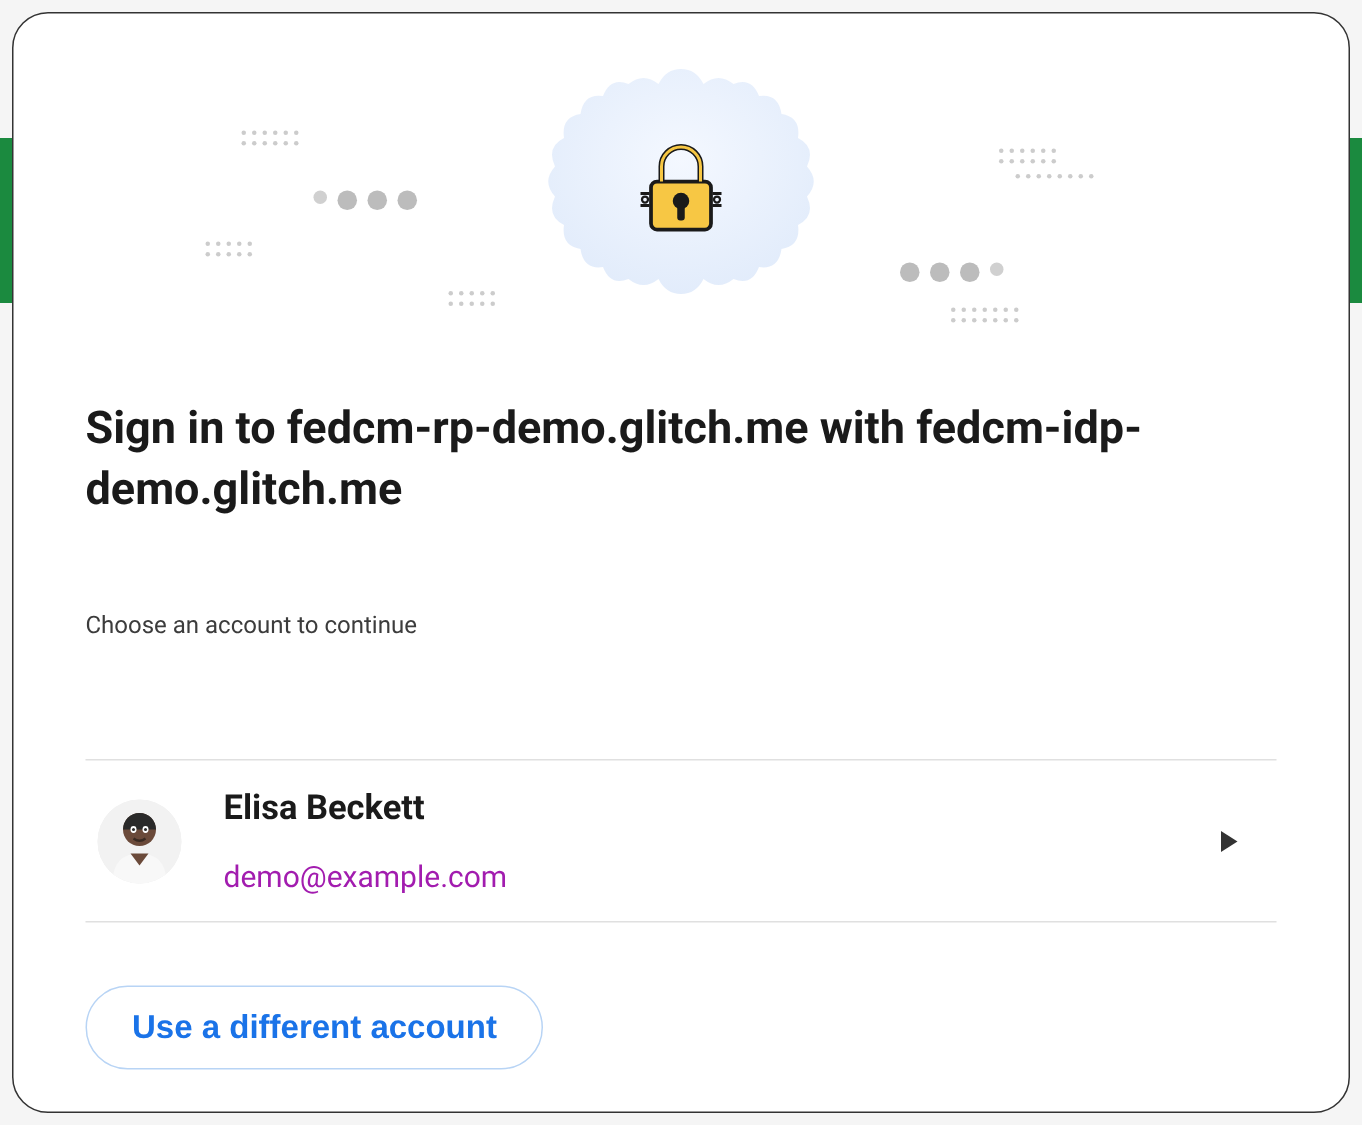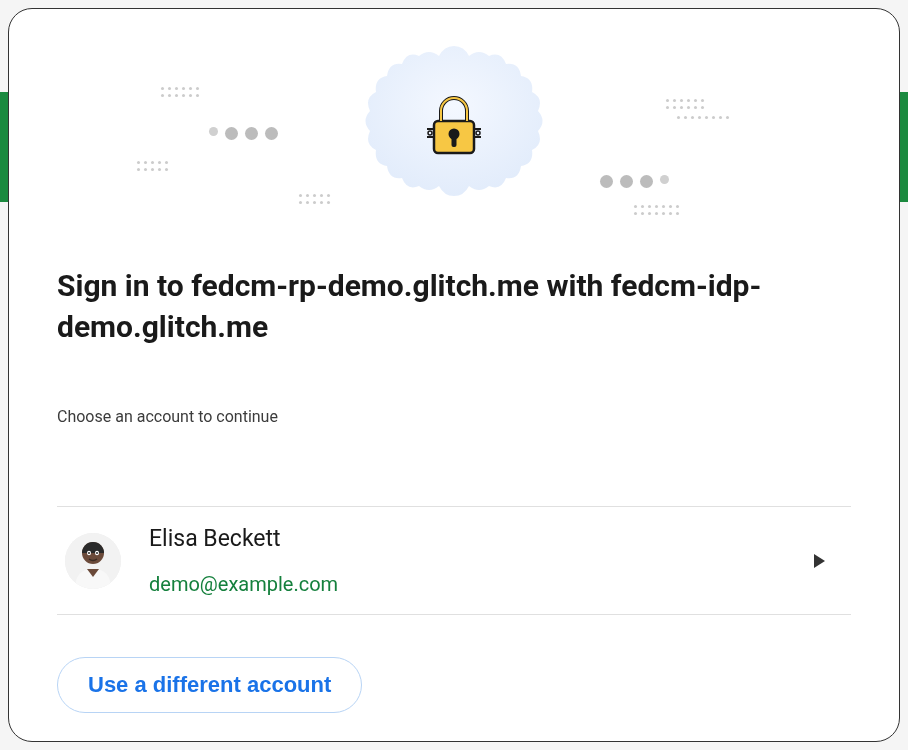--- a/index.html
+++ b/index.html
@@ -140,28 +140,28 @@
       margin-right: 28px;
       background: #eee;
     }
     
     .account-info {
       flex: 1;
     }
     
     .account-name {
       font-size: 23px;
-      font-weight: 400;
+      font-weight: 700;
       color: #1a1a1a;
       margin-bottom: 2px;
     }
     
     .account-email {
       font-size: 20px;
-      color: #15803d;
+      color: #a21caf;
       margin-top: 20px;
     }
     
     .chevron {
       width: 0;
       height: 0;
       border-top: 7px solid transparent;
       border-bottom: 7px solid transparent;
       border-left: 11px solid #333;
       margin-right: 18px;

